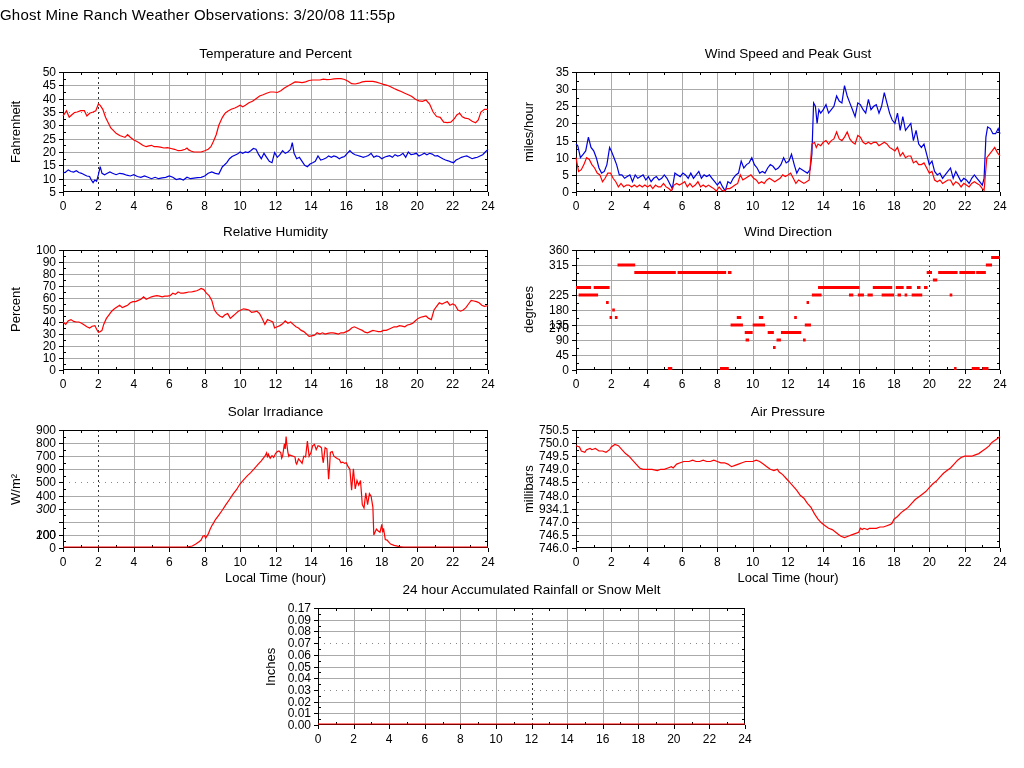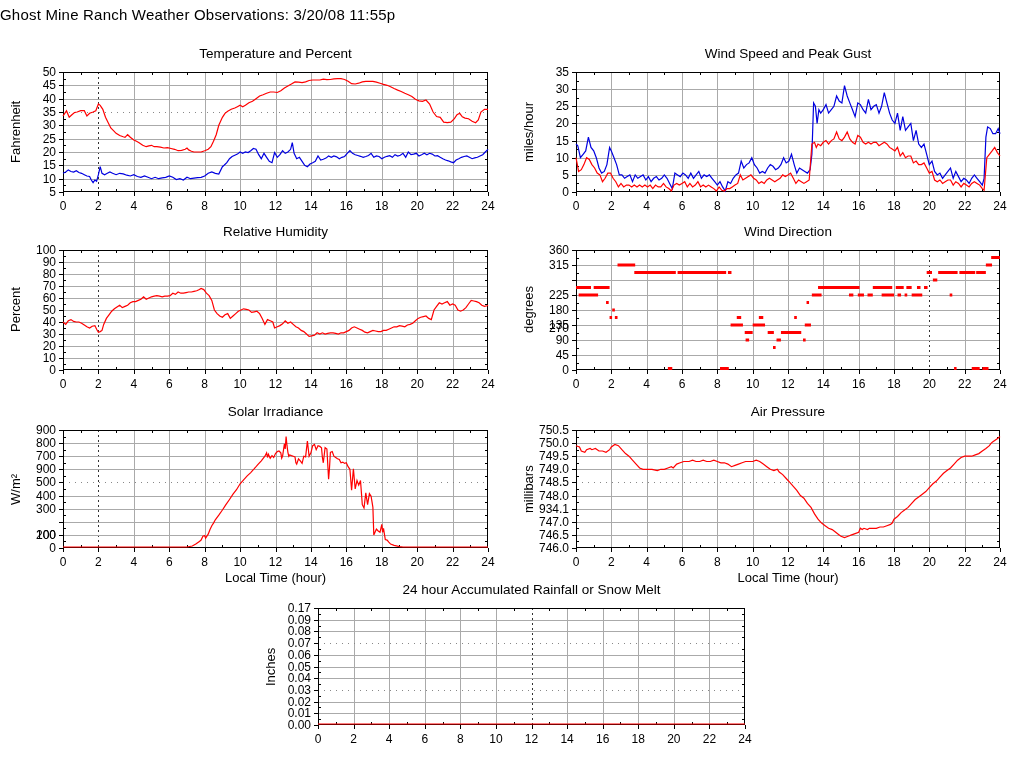--- a/index.html
+++ b/index.html
@@ -625,21 +625,21 @@
           <line x1="-4" y1="0.5" x2="0" y2="0.5"></line>
         </g>
         <rect x="0.5" y="0.5" width="424" height="117" fill="none" stroke="#000000" stroke-width="1" shape-rendering="crispEdges"></rect>
         <polyline points="0.0,117.0 120.4,117.0 124.0,117.0 129.3,116.0 132.8,114.1 136.4,111.4 138.1,110.1 139.9,106.2 141.7,105.5 142.6,108.2 143.4,106.9 145.2,104.2 147.0,99.6 148.8,95.7 150.5,93.1 152.3,89.8 155.8,85.2 159.4,80.0 162.9,74.7 166.5,69.5 170.0,64.2 173.5,59.7 177.1,53.8 180.6,49.8 184.2,45.9 187.7,42.6 191.3,38.7 194.8,34.7 198.3,30.8 201.9,26.2 203.6,22.9 204.5,27.5 205.4,24.3 207.2,28.2 209.0,25.6 210.7,27.5 212.5,23.6 214.3,21.6 216.0,21.0 217.8,22.9 218.7,28.2 219.6,26.2 221.4,13.8 222.2,19.0 223.1,6.6 224.0,15.7 224.9,22.3 225.8,26.2 226.7,24.9 228.4,25.6 230.2,26.2 232.0,26.9 232.9,32.8 233.7,34.1 235.5,28.8 237.3,30.8 239.1,33.4 240.8,26.2 242.6,26.9 244.4,11.1 245.3,19.0 246.1,26.2 247.9,22.9 249.7,15.7 251.5,14.4 253.2,19.7 255.0,15.7 256.8,16.4 258.5,17.7 259.4,27.5 260.3,32.8 262.1,17.7 263.9,19.0 265.6,49.2 266.5,38.0 267.4,22.3 269.2,21.6 270.9,26.2 272.7,27.5 274.5,28.8 276.3,29.5 278.0,32.8 279.8,32.1 281.6,33.4 283.3,32.8 285.1,36.7 286.9,39.3 288.6,60.3 290.4,38.7 292.2,59.0 294.0,50.5 295.7,55.1 297.5,50.5 299.3,74.7 301.0,78.0 302.8,62.9 304.6,74.7 306.4,63.6 308.1,66.2 309.9,77.4 310.8,104.9 311.7,102.9 313.4,99.0 315.2,101.0 317.0,102.3 318.8,94.4 319.6,102.3 320.5,98.3 322.3,109.5 324.1,110.1 325.8,112.1 327.6,114.1 331.1,115.4 336.5,116.7 340.0,117.0 343.5,117.0 425.0,117.0" fill="none" stroke="#ff0000" stroke-width="1.2"></polyline>
       </svg>
       <div class="chart-title" style="left: 63px; top: 404px; width: 425px;">Solar Irradiance</div>
       <div class="ylabel" style="left: 7px; top: 430px; width: 16px; height: 118px;">W/m²</div>
       <div class="tick-label ytick" style="left: -1px; top: 541px; width: 57px;">0</div>
       <div class="tick-label ytick" style="left: -1px; top: 527.889px; width: 57px;">100</div>
       <div class="tick-label ytick" style="left: -1px; top: 514.778px; width: 57px; margin-top: 13px;">200</div>
-      <div class="tick-label ytick" style="left: -1px; top: 501.667px; width: 57px;">300</div>
+      <div class="tick-label ytick" style="left: -1px; top: 501.667px; width: 57px; font-style: italic;">300</div>
       <div class="tick-label ytick" style="left: -1px; top: 488.556px; width: 57px;">400</div>
       <div class="tick-label ytick" style="left: -1px; top: 475.444px; width: 57px;">500</div>
       <div class="tick-label ytick" style="left: -1px; top: 462.333px; width: 57px;">900</div>
       <div class="tick-label ytick" style="left: -1px; top: 449.222px; width: 57px;">700</div>
       <div class="tick-label ytick" style="left: -1px; top: 436.111px; width: 57px;">800</div>
       <div class="tick-label ytick" style="left: -1px; top: 423px; width: 57px;">900</div>
       <div class="tick-label xtick" style="left: 48px; top: 555px; width: 30px;">0</div>
       <div class="tick-label xtick" style="left: 83.4167px; top: 555px; width: 30px;">2</div>
       <div class="tick-label xtick" style="left: 118.833px; top: 555px; width: 30px;">4</div>
       <div class="tick-label xtick" style="left: 154.25px; top: 555px; width: 30px;">6</div>

